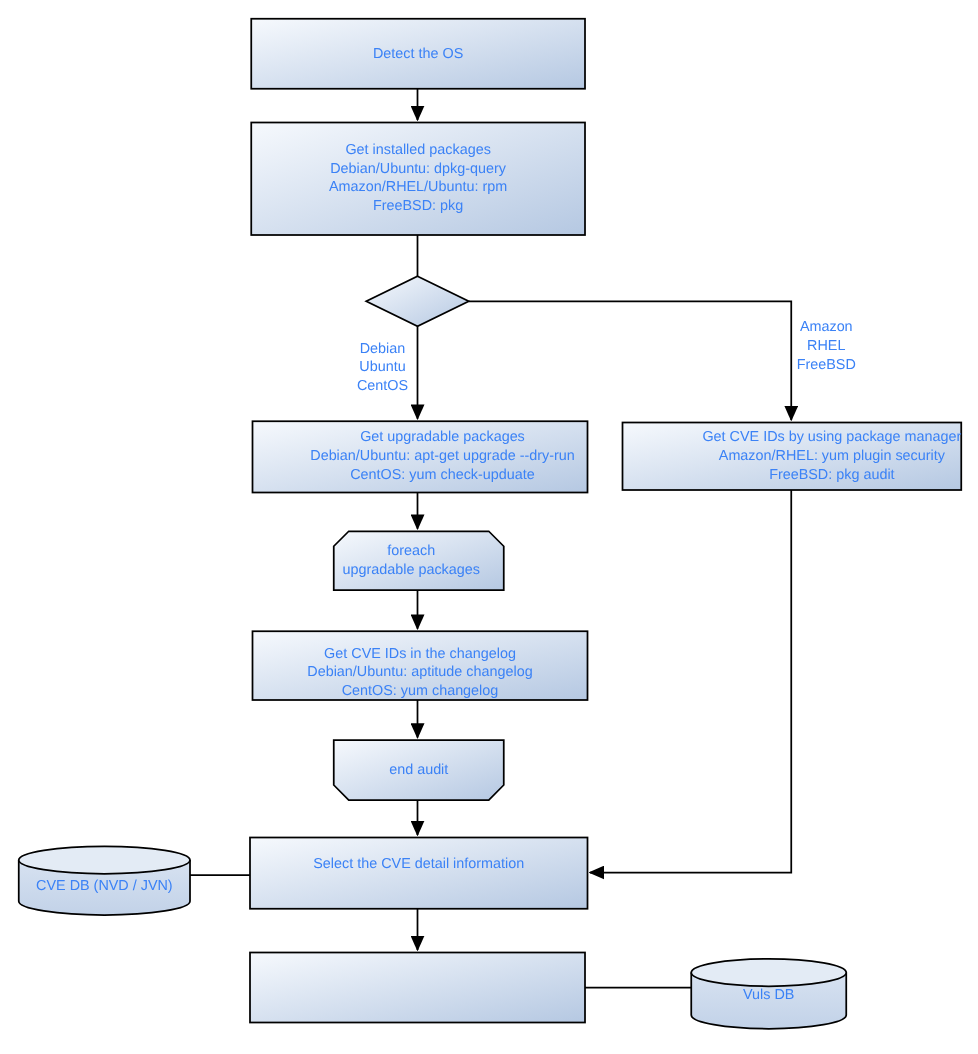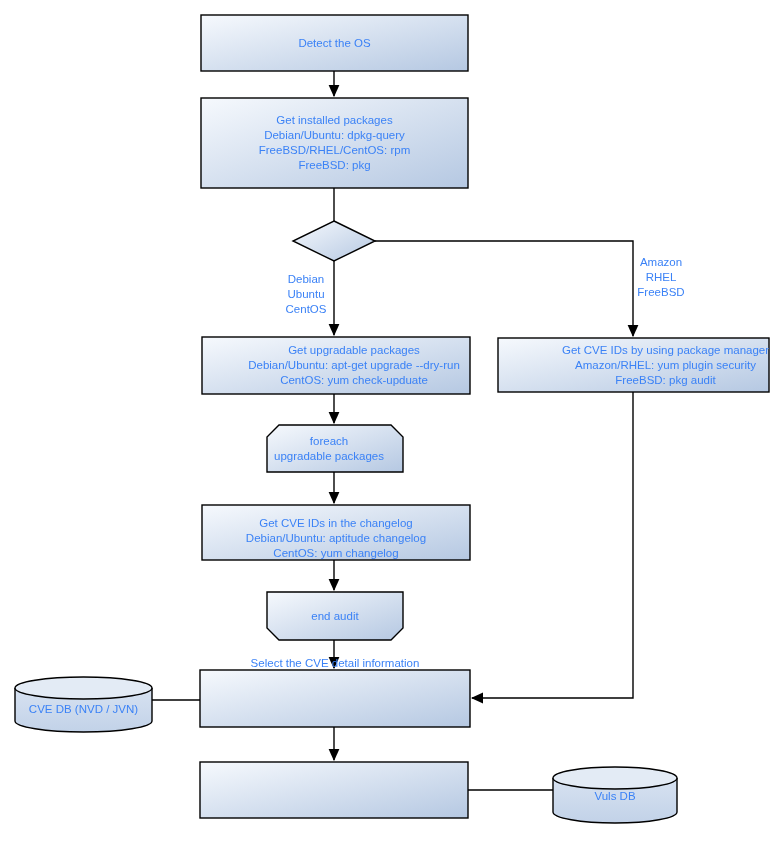--- a/index.html
+++ b/index.html
@@ -96,21 +96,21 @@
     </g>
   </svg>
 
   <div class="node-text" style="left:201px; top:15px; width:267px; height:56px;">
     <div>Detect the OS</div>
   </div>
 
   <div class="node-text" style="left:201px; top:98px; width:267px; height:90px;">
     <div>Get installed packages</div>
     <div>Debian/Ubuntu: dpkg-query</div>
-    <div>FreeBSD/RHEL/CentOS: rpm</div>
+    <div>Amazon/RHEL/Ubuntu: rpm</div>
     <div>FreeBSD: pkg</div>
   </div>
 
   <div class="node-text" style="left:202px; top:337px; width:304px; height:57px;">
     <div>Get upgradable packages</div>
     <div>Debian/Ubuntu: apt-get upgrade --dry-run</div>
     <div>CentOS: yum check-upduate</div>
   </div>
 
   <div class="node-text" style="left:498px; top:338px; width:271px; height:54px;margin-left:32px;">
@@ -127,21 +127,21 @@
   <div class="node-text" style="left:202px; top:505px; width:268px; height:67px;">
     <div>Get CVE IDs in the changelog</div>
     <div>Debian/Ubuntu: aptitude changelog</div>
     <div>CentOS: yum changelog</div>
   </div>
 
   <div class="node-text" style="left:267px; top:592px; width:136px; height:48px;">
     <div>end audit</div>
   </div>
 
-  <div class="node-text" style="left:200px; top:642px; width:270px; height:43px;border-radius:15px;">
+  <div class="node-text" style="left:200px; top:670px; width:270px; height:43px;border-radius:15px;">
     <div>Select the CVE detail information</div>
   </div>
 
   <div class="node-text" style="left:15px; top:692px; width:137px; height:34px;">
     <div>CVE DB (NVD / JVN)</div>
   </div>
 
 
   <div class="node-text" style="left:553px; top:782px; width:124px; height:28px;">
     <div>Vuls DB</div>

